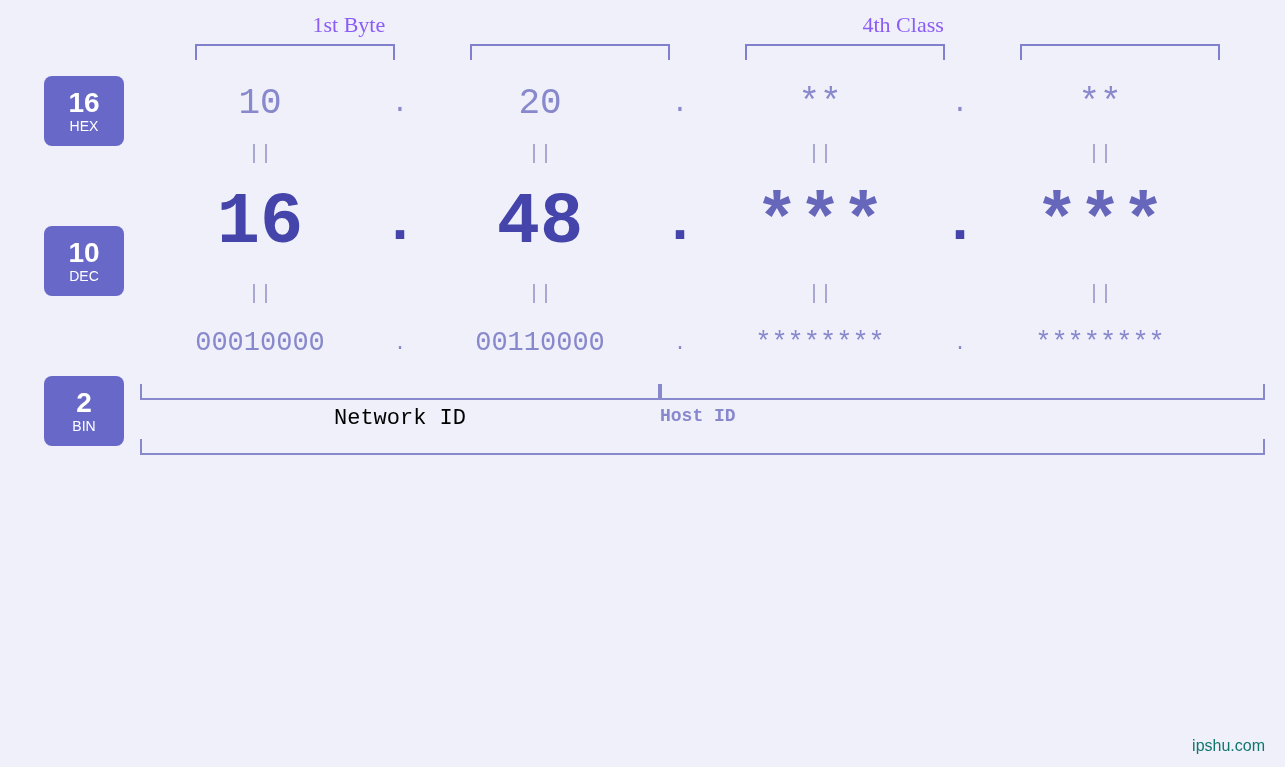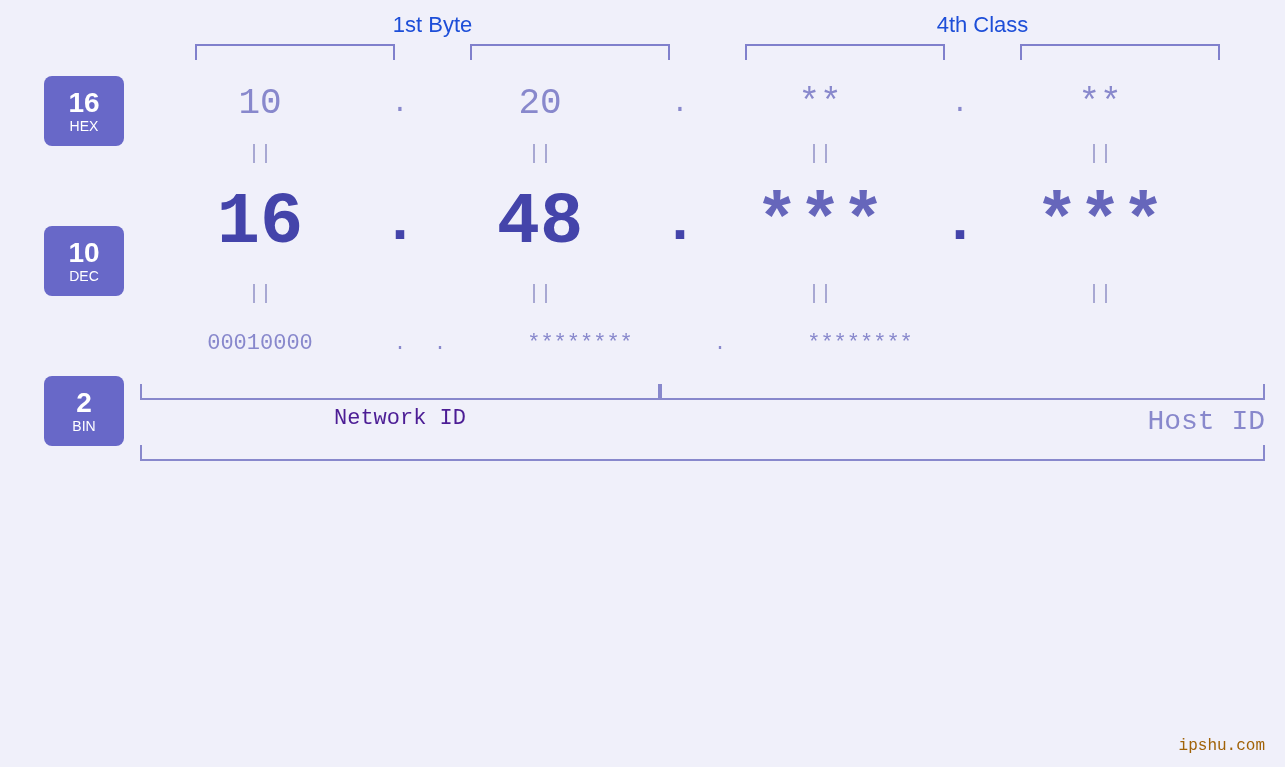--- a/index.html
+++ b/index.html
@@ -25,24 +25,24 @@
     
     .header-row {
       display: flex;
       width: 1100px;
       margin-left: 130px;
       margin-top: 10px;
       justify-content: space-around;
     }
 
     .byte-label {
-      color: #1d4ed8;
+      color: #8b5cf6;
       font-size: 22px;
-      font-family: Liberation Sans, sans-serif;
-      text-align: center;
+      font-family: Liberation Serif, serif;
+      text-align: left;
       width: 240px;
     }
 
     .bracket {
       width: 200px;
       height: 16px;
       border: 2px solid #8080cc;
       border-bottom: none;
       position: relative;
     }
@@ -109,36 +109,36 @@
     .dot-dec {
       font-size: 60px;
       color: #4444aa;
       font-weight: bold;
       line-height: 1.3;
     }
 
     
     .bin-value {
       color: #8888cc;
-      font-size: 22px;
+      font-size: 27px;
       font-family: 'Courier New', Courier, monospace;
     }
 
     .dot-bin {
       font-size: 20px;
       color: #8888cc;
     }
 
     .watermark {
       position: absolute;
       bottom: 12px;
       right: 20px;
-      color: #a16207;
+      color: #0f766e;
       font-size: 16px;
-      font-family: Liberation Mono, monospace;
+      font-family: Liberation Sans, sans-serif;
       text-align: center;
     }
 
     
     .ast {
       color: #8888cc;
     }
 
     .ast-dec {
       color: #6666bb;
@@ -252,20 +252,23 @@
         <div style="width:240px; text-align:center; color:#9999cc; font-size:20px;">||</div>
       </div>
 
       <div style="display:flex; align-items:center; height:70px;">
         <div class="cell">
           <span class="bin-value">00010000</span>
         </div>
         <div class="dot">
           <span class="dot-bin">.</span>
         </div>
+        <div class="cell">
+          <span class="bin-value">00110000</span>
+        </div>
         <div class="dot">
           <span class="dot-bin">.</span>
         </div>
         <div class="cell">
           <span class="bin-value ast">********</span>
         </div>
         <div class="dot">
           <span class="dot-bin">.</span>
         </div>
         <div class="cell">
@@ -274,22 +277,22 @@
       </div>
 
       <div style="display:flex; margin-top:6px;">
 
         <div style="width:520px; height:16px; border:2px solid #8888cc; border-top:none;"></div>
 
         <div style="flex:1; height:16px; border:2px solid #8888cc; border-top:none; margin-right:20px;"></div>
       </div>
 
       <div style="display:flex; margin-top:6px;">
-        <div style="width:520px; text-align:center; color:#4c1d95; font-size:22px; font-family:'Courier New',Courier,monospace;">Network ID</div>
-        <div style="flex:1; text-align:right; color:#8888cc; font-size:28px; font-family:'Courier New',Courier,monospace; margin-right:20px;">Host ID</div>
+        <div style="width:520px; text-align:center; color:#000000; font-size:22px; font-family:'Courier New',Courier,monospace;">Network ID</div>
+        <div style="flex:1; text-align:left; color:#8888cc; font-size:18px; font-family:'Courier New',Courier,monospace; margin-right:20px;font-weight:bold;">Host ID</div>
       </div>
 
       <div style="width:calc(100% - 20px); height:16px; border:2px solid #8888cc; border-top:none; margin-top:8px;"></div>
 
 
     </div>
   </div>
 
   <div class="watermark">ipshu.com</div>
 

